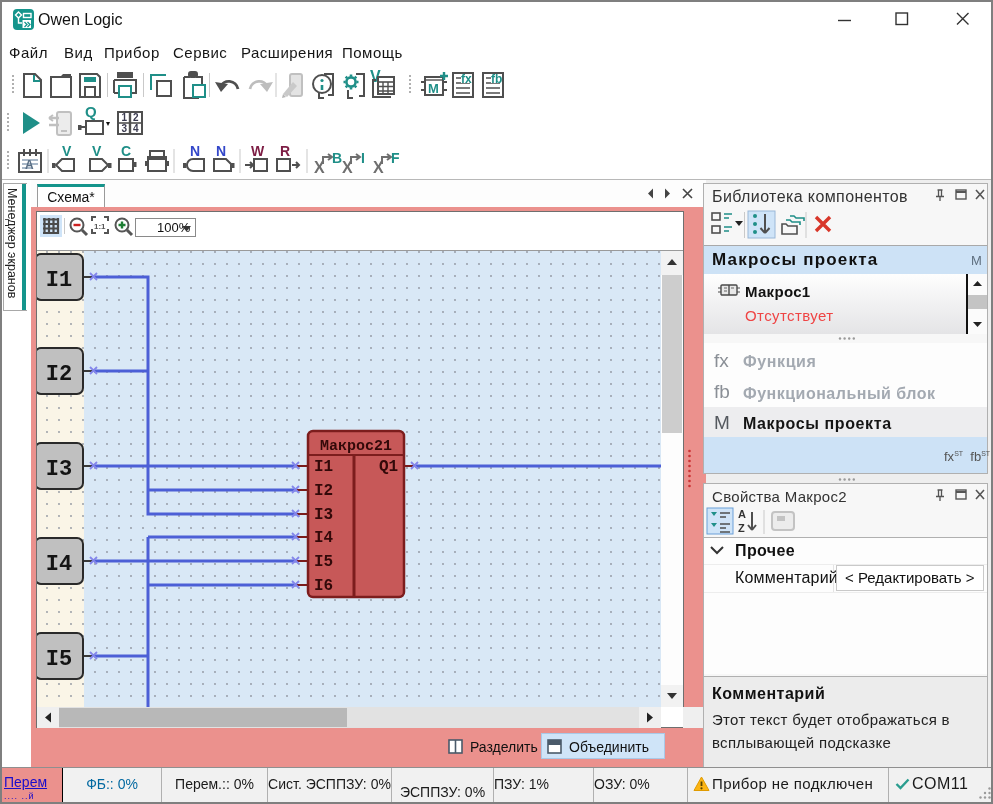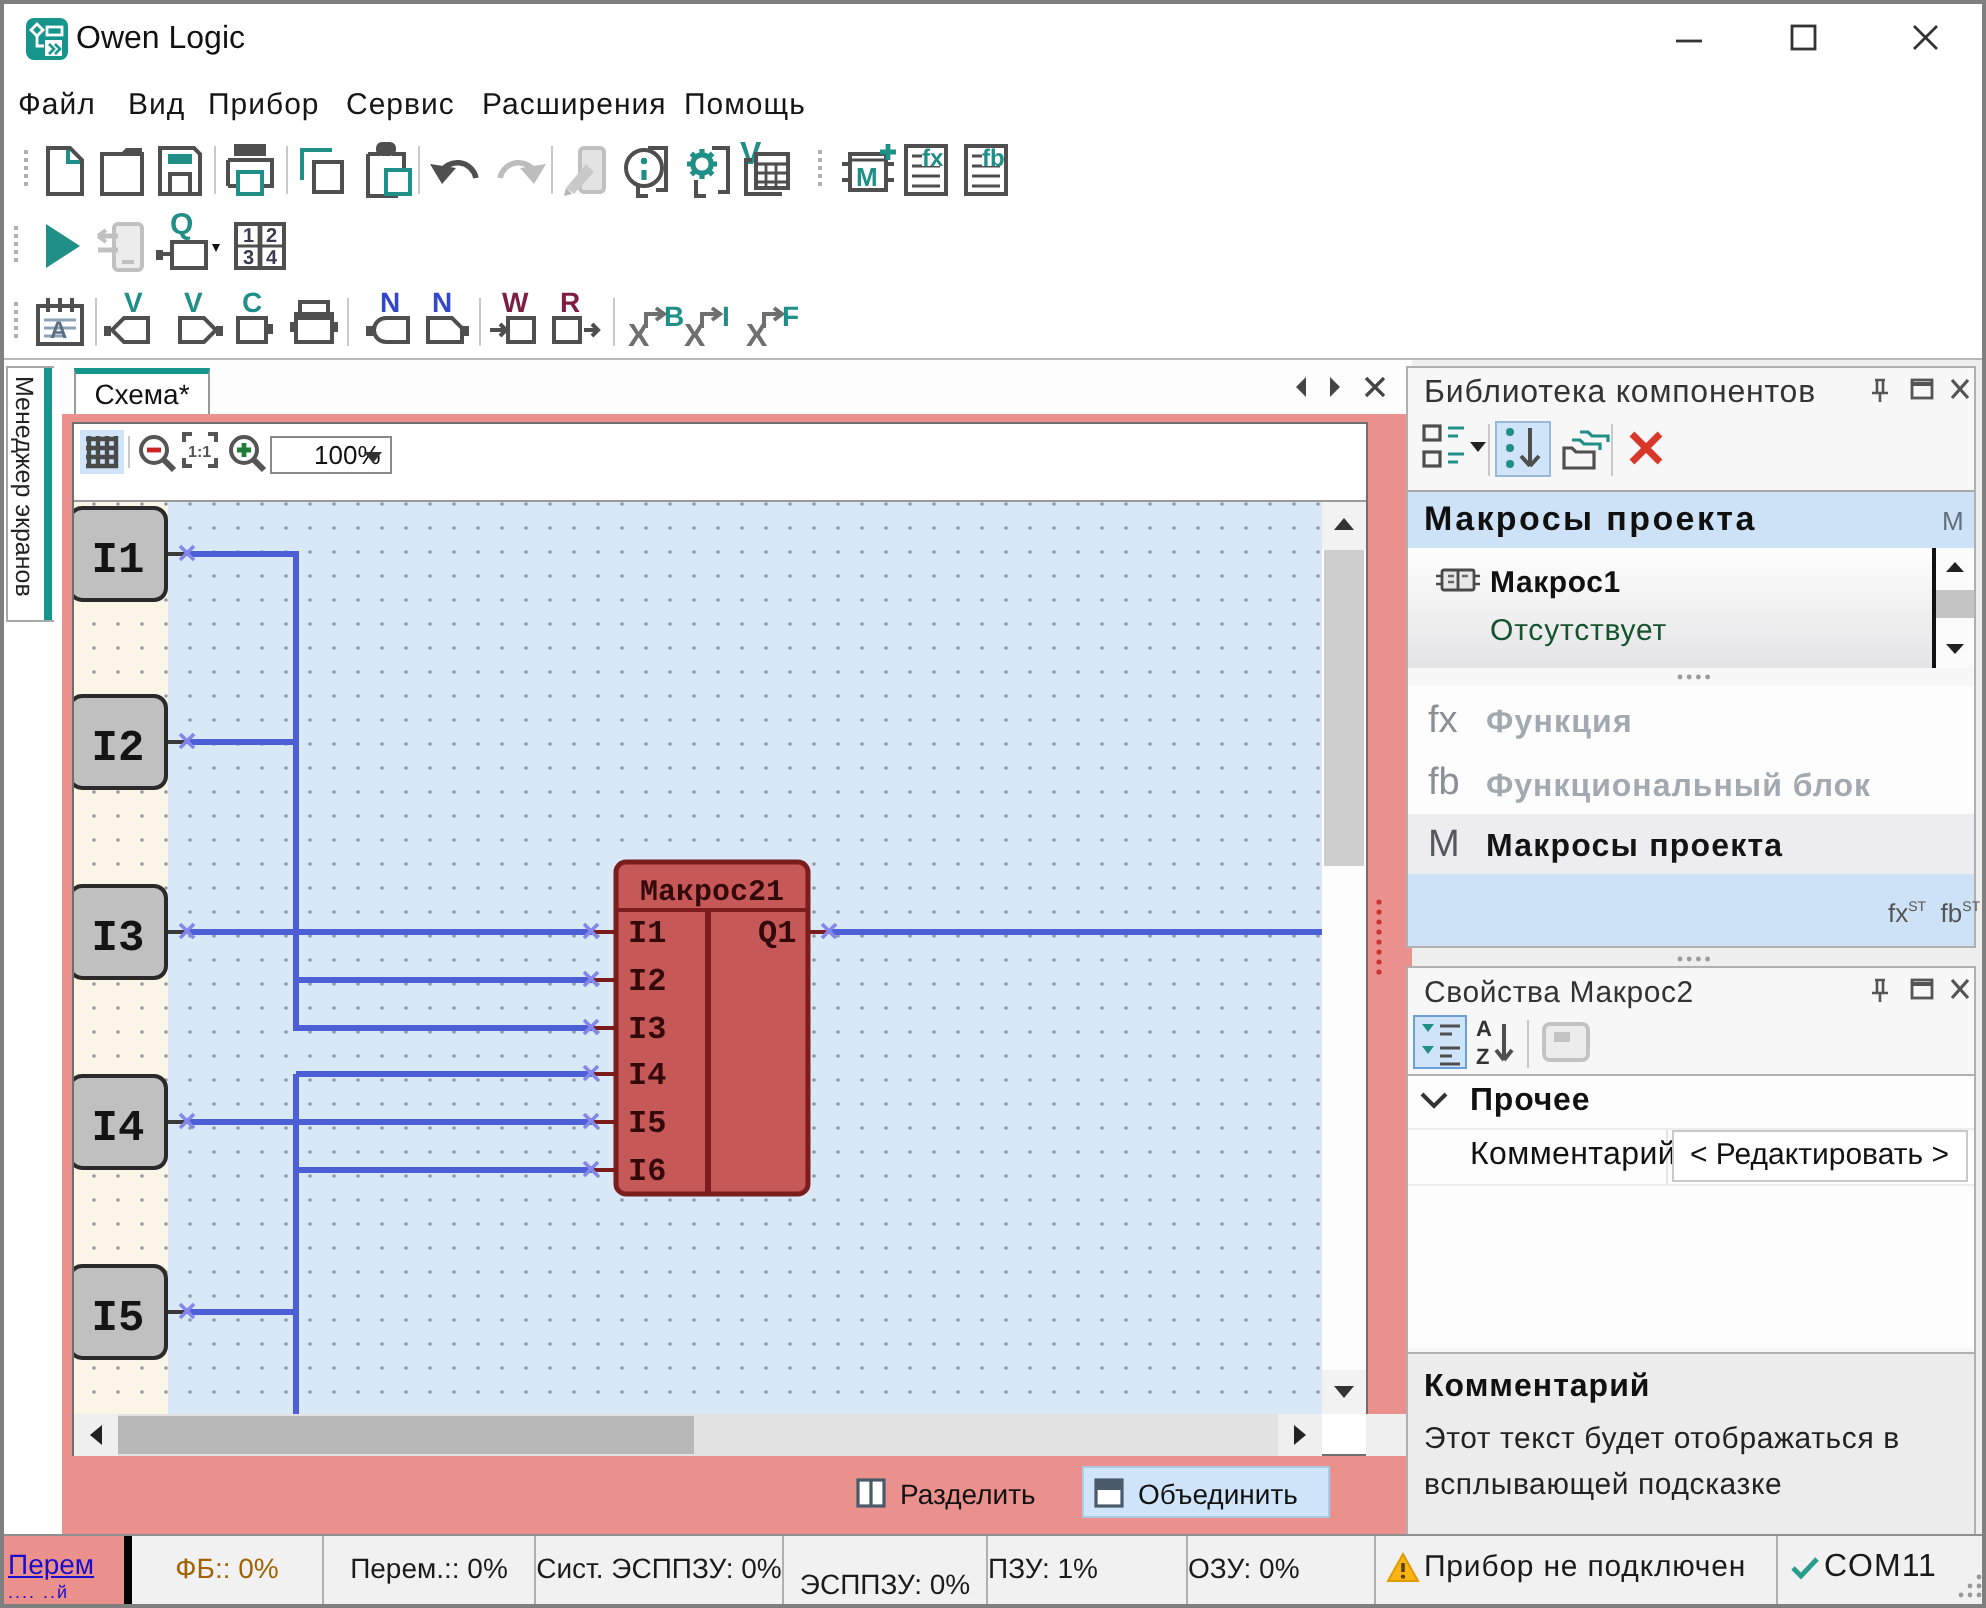--- a/index.html
+++ b/index.html
@@ -370,21 +370,21 @@
         <circle cx="2.5" cy="7" r="1.3"></circle>
         <circle cx="2.5" cy="12" r="1.3"></circle>
         <circle cx="2.5" cy="17" r="1.3"></circle>
         <circle cx="2.5" cy="22" r="1.3"></circle>
         <circle cx="2.5" cy="27" r="1.3"></circle>
         <circle cx="2.5" cy="32" r="1.3"></circle>
         <circle cx="2.5" cy="37" r="1.3"></circle>
       </g>
     </svg>
 
-<div class="a" style="left:424px;top:735px;width:110px;height:24px;font-size:14px;color:#111">
+<div class="a" style="left:444px;top:735px;width:110px;height:24px;font-size:14px;color:#111">
 <svg class="a" style="left:4px;top:4px" width="16" height="16" viewBox="0 0 16 16">
         <rect x="1" y="1" width="13" height="13" fill="#fff" stroke="#4a5a6a" stroke-width="1.6"></rect>
         <path d="M7.5 1 V14" stroke="#4a5a6a" stroke-width="1.6"></path>
       </svg>
 <span class="a" style="left:26px;top:4px">Разделить</span>
     </div>
 <div class="a" style="left:541px;top:733px;width:124px;height:26px;background:#cfe4f8;border:1px solid #a9c9e8;font-size:14px;color:#111">
 <svg class="a" style="left:5px;top:5px" width="16" height="16" viewBox="0 0 16 16">
         <rect x="1" y="1" width="13" height="13" fill="#fff" stroke="#4a5a6a" stroke-width="1.6"></rect>
         <rect x="1" y="1" width="13" height="5" fill="#4a5a6a"></rect>
@@ -439,21 +439,21 @@
 <path d="M5 12 L9.5 7 L14 12 Z" fill="#222"></path>
       <path d="M5 48 L9.5 53 L14 48 Z" fill="#222"></path>
 </svg>
 <svg class="a" style="left:718px;top:283px" width="22" height="14" viewBox="0 0 22 14" fill="none" stroke="#4a4a4a" stroke-width="1.4">
 <rect x="3" y="2" width="16" height="10" rx="1" fill="#e8e8e8"></rect>
       <path d="M11 2 V12"></path>
       <path d="M0 5 H3 M0 9 H3 M19 5 H22 M19 9 H22" stroke-width="1.2"></path>
       <path d="M6 5 h3 M6 8 h3 M13 5 h3" stroke="#666" stroke-width="1.2"></path>
 </svg>
 <div class="a" style="left:745px;top:283px;font-size:15px;font-weight:bold;letter-spacing:0.3px;color:#111">Макрос1</div>
-<div class="a" style="left:745px;top:307px;font-size:15px;letter-spacing:0.4px;color:#14532d">Отсутствует</div>
+<div class="a" style="left:745px;top:307px;font-size:15px;letter-spacing:0.4px;color:#ef4444">Отсутствует</div>
 <svg class="a" style="left:838px;top:336px" width="18" height="5" viewBox="0 0 18 5">
       <g fill="#9a9a9a">
         <circle cx="2" cy="2.5" r="1.2"></circle>
         <circle cx="6.6" cy="2.5" r="1.2"></circle>
         <circle cx="11.2" cy="2.5" r="1.2"></circle>
         <circle cx="15.8" cy="2.5" r="1.2"></circle>
       </g>
     </svg>
 
 <div class="a" style="left:704px;top:343px;width:283px;height:130px;background:#fdfdfd"></div>
@@ -511,21 +511,21 @@
 
 <div class="a" style="left:704px;top:676px;width:283px;height:91px;background:#ececec;border-top:1px solid #b0b0b0"></div>
 <div class="a" style="left:712px;top:685px;font-size:16px;font-weight:bold;letter-spacing:0.5px;color:#111">Комментарий</div>
 <div class="a" style="left:712px;top:708px;font-size:15px;letter-spacing:0.3px;color:#222;line-height:23px">Этот текст будет отображаться в<br>всплывающей подсказке</div>
 
 <div class="a" style="left:0;top:767px;width:993px;height:1px;background:#8f8f8f"></div>
 <div class="a" style="left:0;top:768px;width:993px;height:34px;background:#f1f1f1"></div>
 <div class="a" style="left:0;top:768px;width:62px;height:34px;background:#eb918d"></div>
 <div class="a" style="left:4px;top:774px;font-size:14px;color:#1a0dcb;text-decoration:underline">Перем</div>
 <div class="a" style="left:4px;top:791px;font-size:9px;color:#1a0dcb;letter-spacing:1px">.... ..й</div>
-<div class="a" style="left:62px;top:768px;width:100px;height:34px;border-left:4px solid #000000;border-right:1px solid #b0b0b0;font-size:14px;color:#a16207;text-align:center;padding-top:8px">ФБ:: 0%</div>
+<div class="a" style="left:62px;top:768px;width:100px;height:34px;border-left:1px solid #000000;border-right:1px solid #b0b0b0;font-size:14px;color:#0369a1;text-align:center;padding-top:8px">ФБ:: 0%</div>
 <div class="a" style="left:162px;top:768px;width:106px;height:34px;border-right:1px solid #b0b0b0;font-size:14px;color:#1a1a1a;text-align:center;padding-top:8px">Перем.:: 0%</div>
 <div class="a" style="left:268px;top:768px;width:124px;height:34px;border-right:1px solid #b0b0b0;font-size:14px;color:#1a1a1a;text-align:center;padding-top:8px">Сист. ЭСППЗУ: 0%</div>
 <div class="a" style="left:392px;top:768px;width:102px;height:34px;border-right:1px solid #b0b0b0;font-size:14px;color:#1a1a1a;text-align:center;padding-top:16px">ЭСППЗУ: 0%</div>
 <div class="a" style="left:494px;top:768px;width:100px;height:34px;border-right:1px solid #b0b0b0;font-size:14px;color:#1a1a1a;text-align:left;padding-top:8px">ПЗУ: 1%</div>
 <div class="a" style="left:594px;top:768px;width:94px;height:34px;border-right:1px solid #b0b0b0;font-size:14px;color:#1a1a1a;padding-top:8px">ОЗУ: 0%</div>
 <svg class="a" style="left:693px;top:776px" width="17" height="16" viewBox="0 0 17 16">
       <path d="M8.5 1 L16 14.5 H1 Z" fill="#fcb514" stroke="#e09b00" stroke-width="1"></path>
       <path d="M8.5 5.5 V10" stroke="#5a4500" stroke-width="1.8"></path>
       <circle cx="8.5" cy="12.3" r="1.1" fill="#5a4500"></circle>
     </svg>

